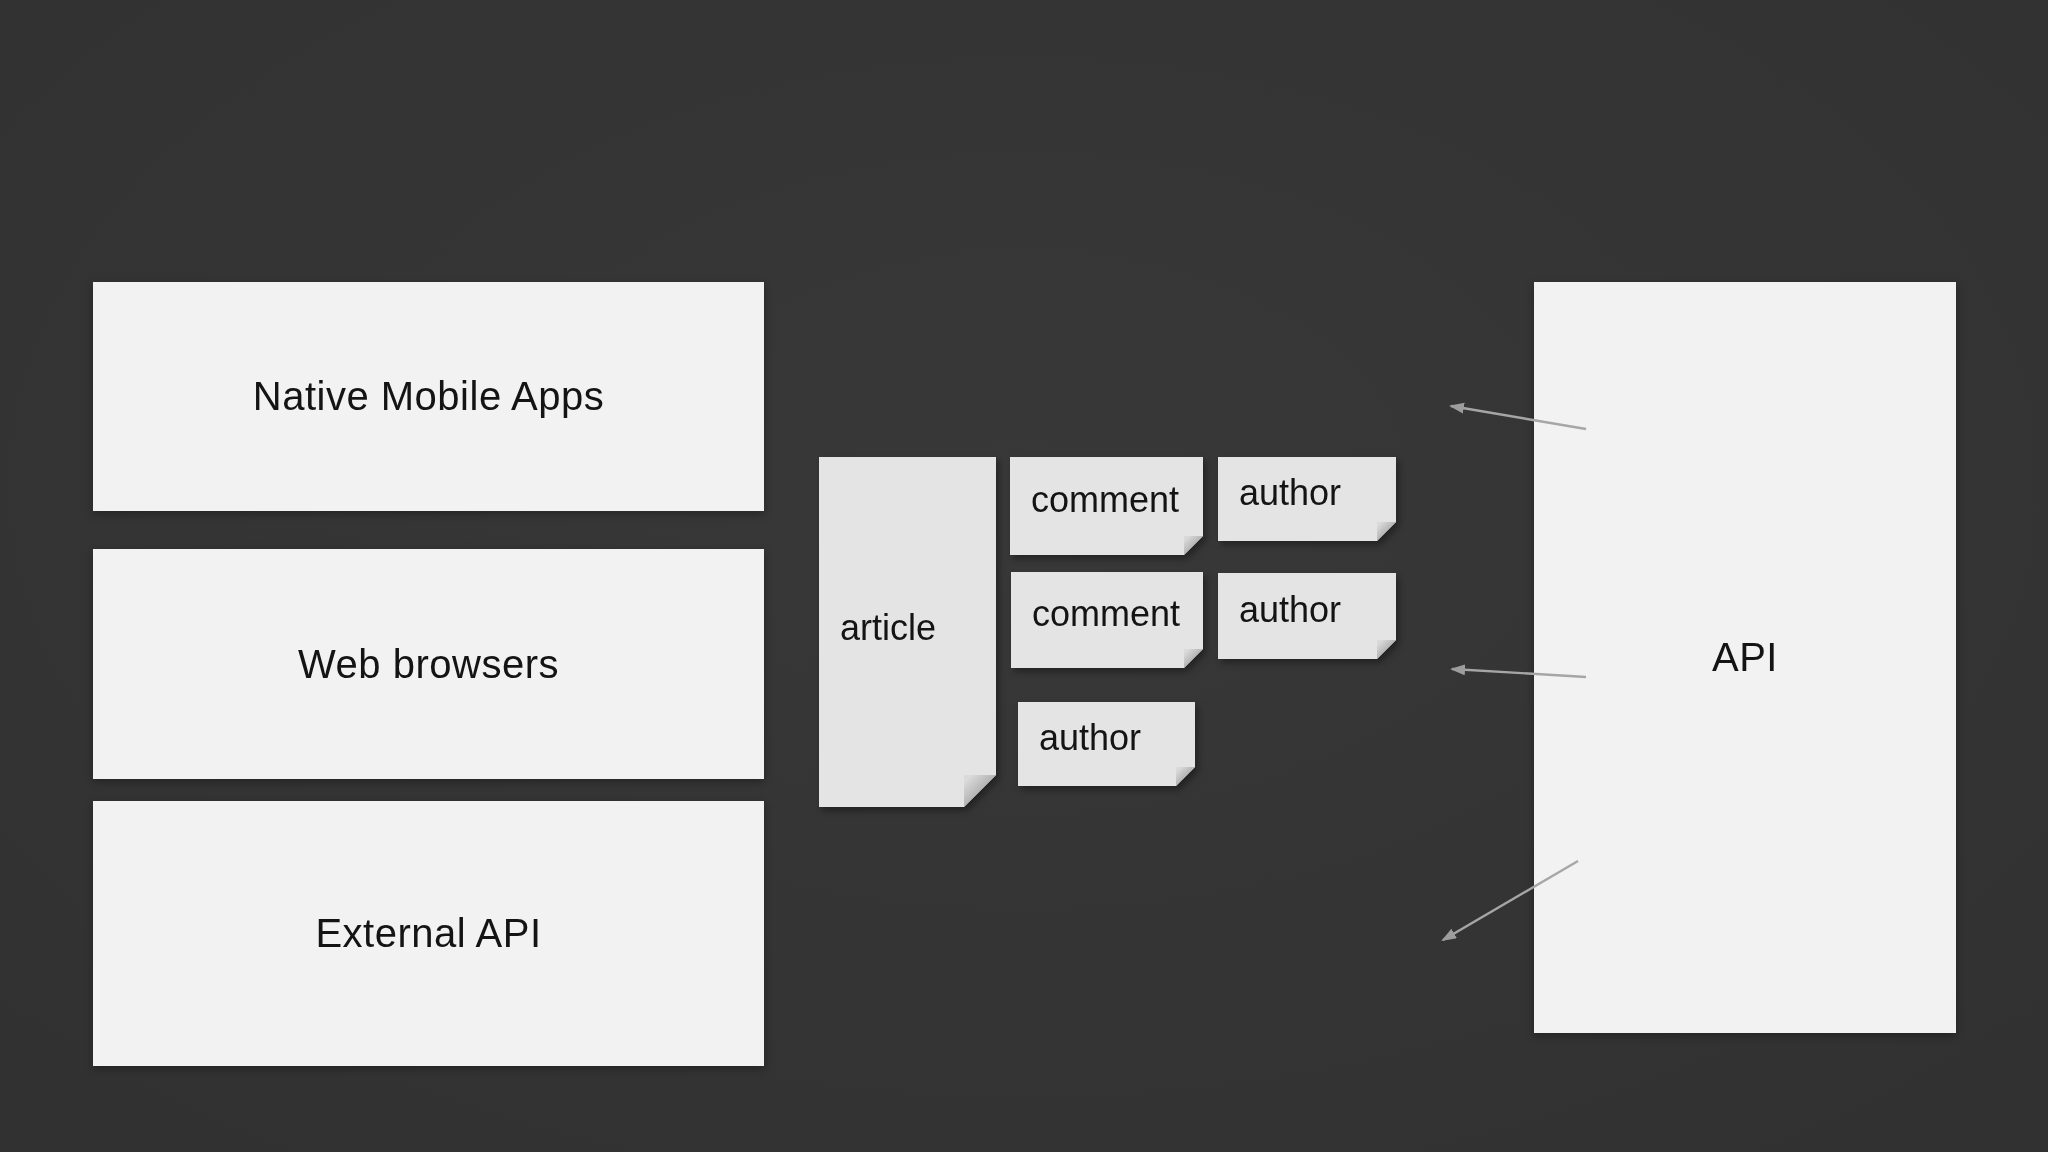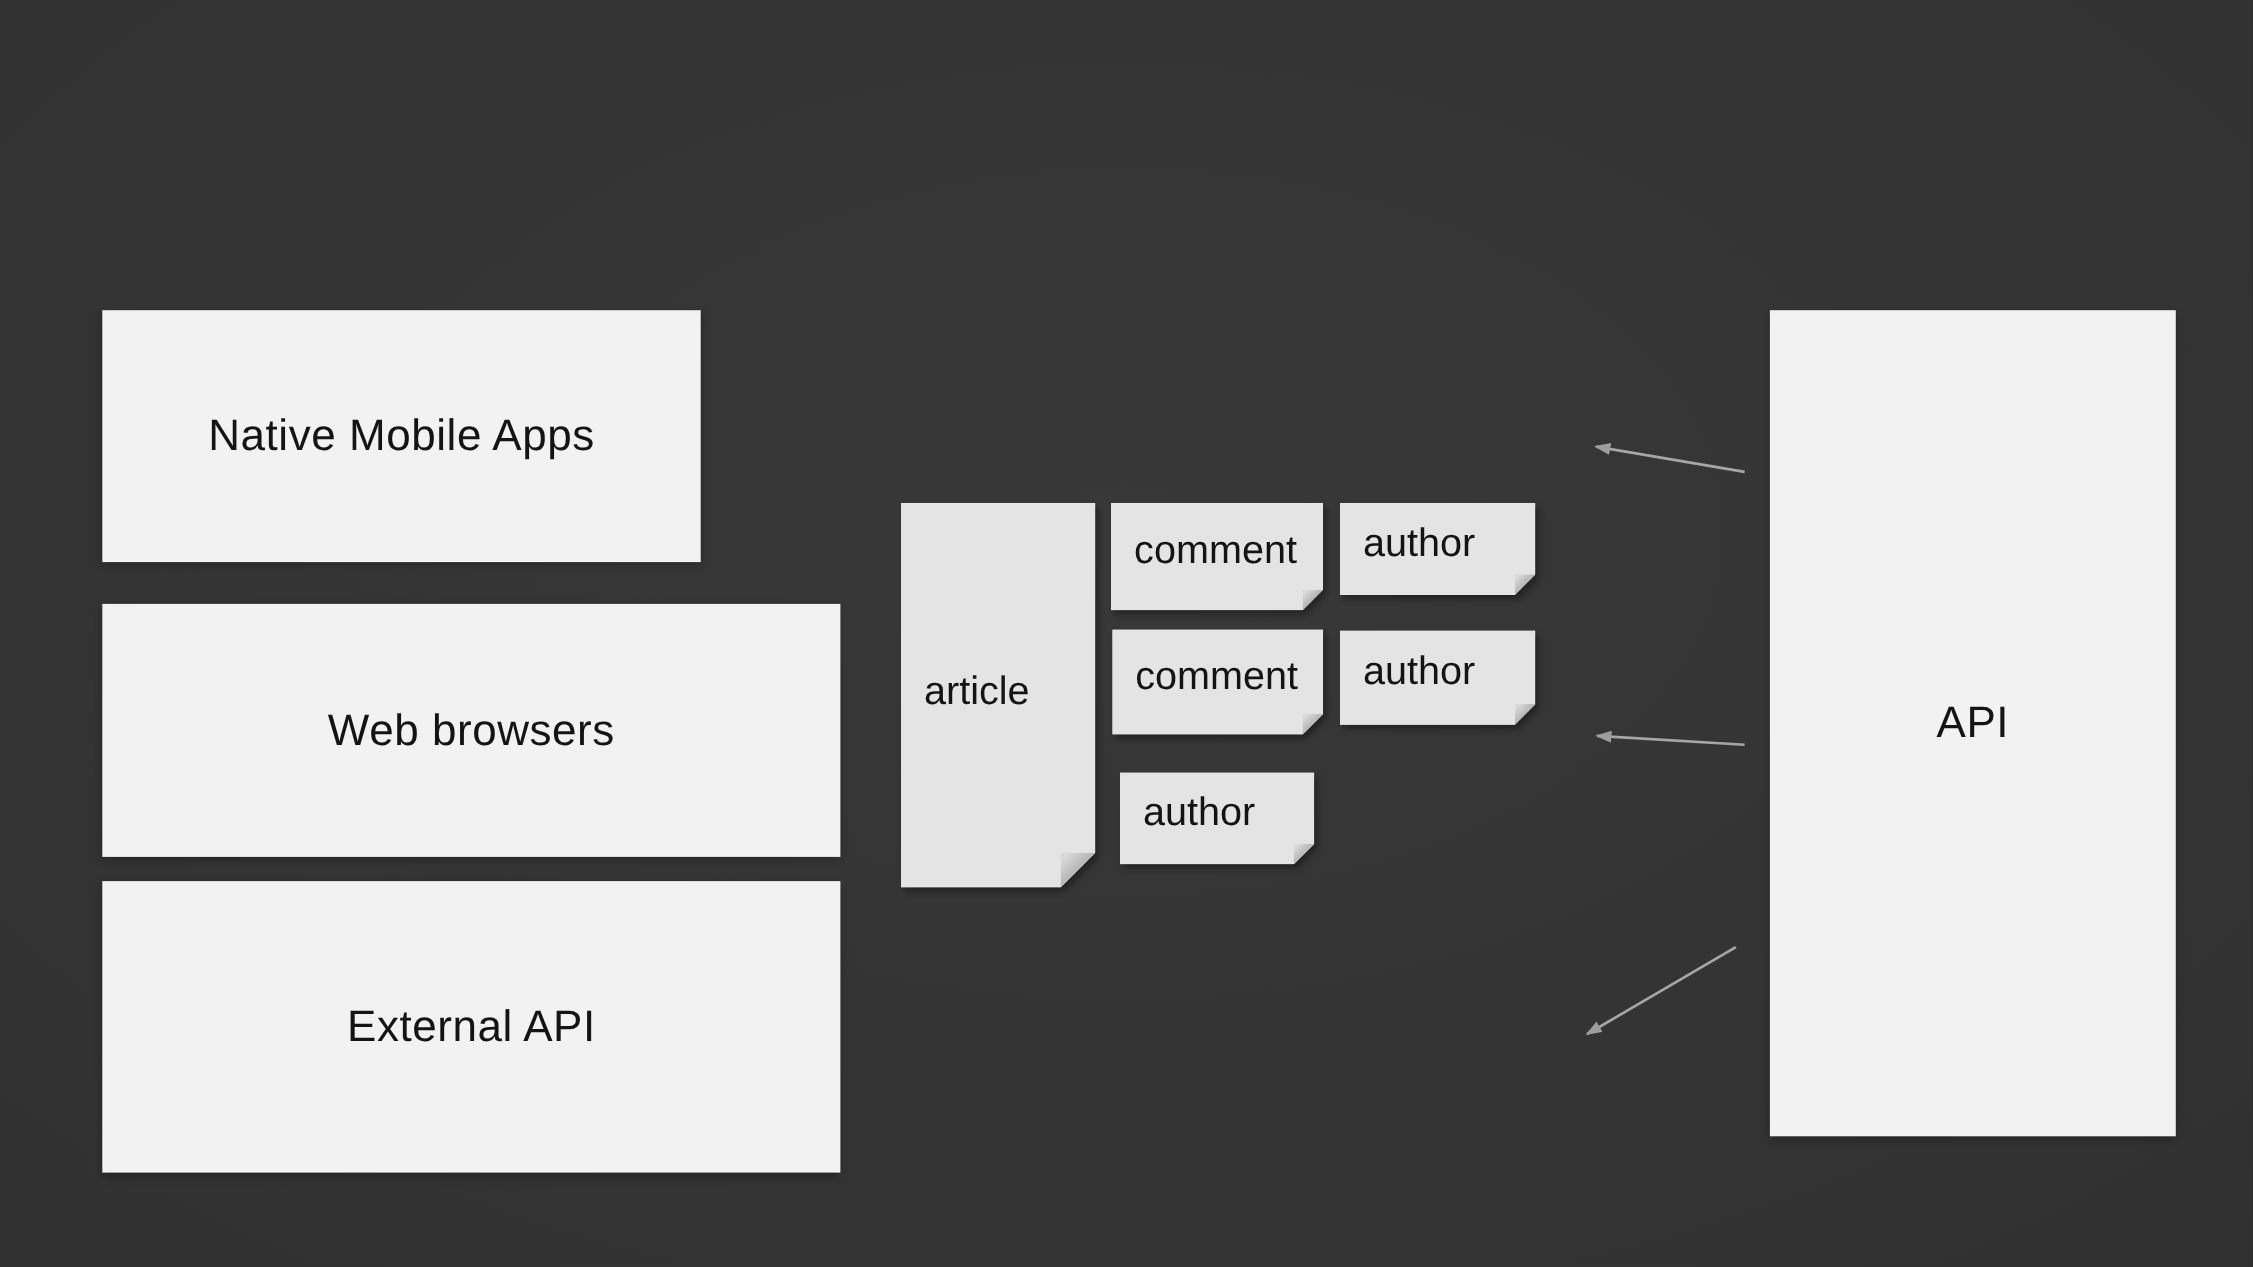--- a/index.html
+++ b/index.html
@@ -54,21 +54,21 @@
     stroke:#a6a6a6;
     stroke-width:2.4;
     fill:none;
   }
 </style>
 </head>
 <body>
 
 <div class="stage">
 
-  <div class="box" style="left:93px;top:282px;width:544px;height:229px;">
+  <div class="box" style="left:93px;top:282px;width:671px;height:229px;">
     <span class="label">Native Mobile Apps</span>
   </div>
 
   <div class="box" style="left:93px;top:549px;width:671px;height:230px;">
     <span class="label">Web browsers</span>
   </div>
 
   <div class="box" style="left:93px;top:801px;width:671px;height:265px;">
     <span class="label">External API</span>
   </div>
@@ -108,21 +108,21 @@
     <div class="fold"></div>
   </div>
 
   <div class="note" style="left:1018px;top:702px;width:177px;height:84px;--f:19px;">
     <div class="body">
       <span class="label">author</span>
     </div>
     <div class="fold"></div>
   </div>
 
-  <div class="box" style="left:1609px;top:282px;width:369px;height:751px;">
+  <div class="box" style="left:1534px;top:282px;width:422px;height:751px;">
     <span class="label">API</span>
   </div>
 
   <svg class="arrow-layer" width="2048" height="1152" viewBox="0 0 2048 1152">
     <defs>
       <marker id="ah" markerUnits="userSpaceOnUse" markerWidth="16" markerHeight="12" refX="13" refY="5.5" orient="auto">
         <path d="M0,0 L15,5.5 L0,11 Z" fill="#9d9d9d"></path>
       </marker>
     </defs>
     <path class="shaft" d="M1586,429 L1451,406" marker-end="url(#ah)"></path>

